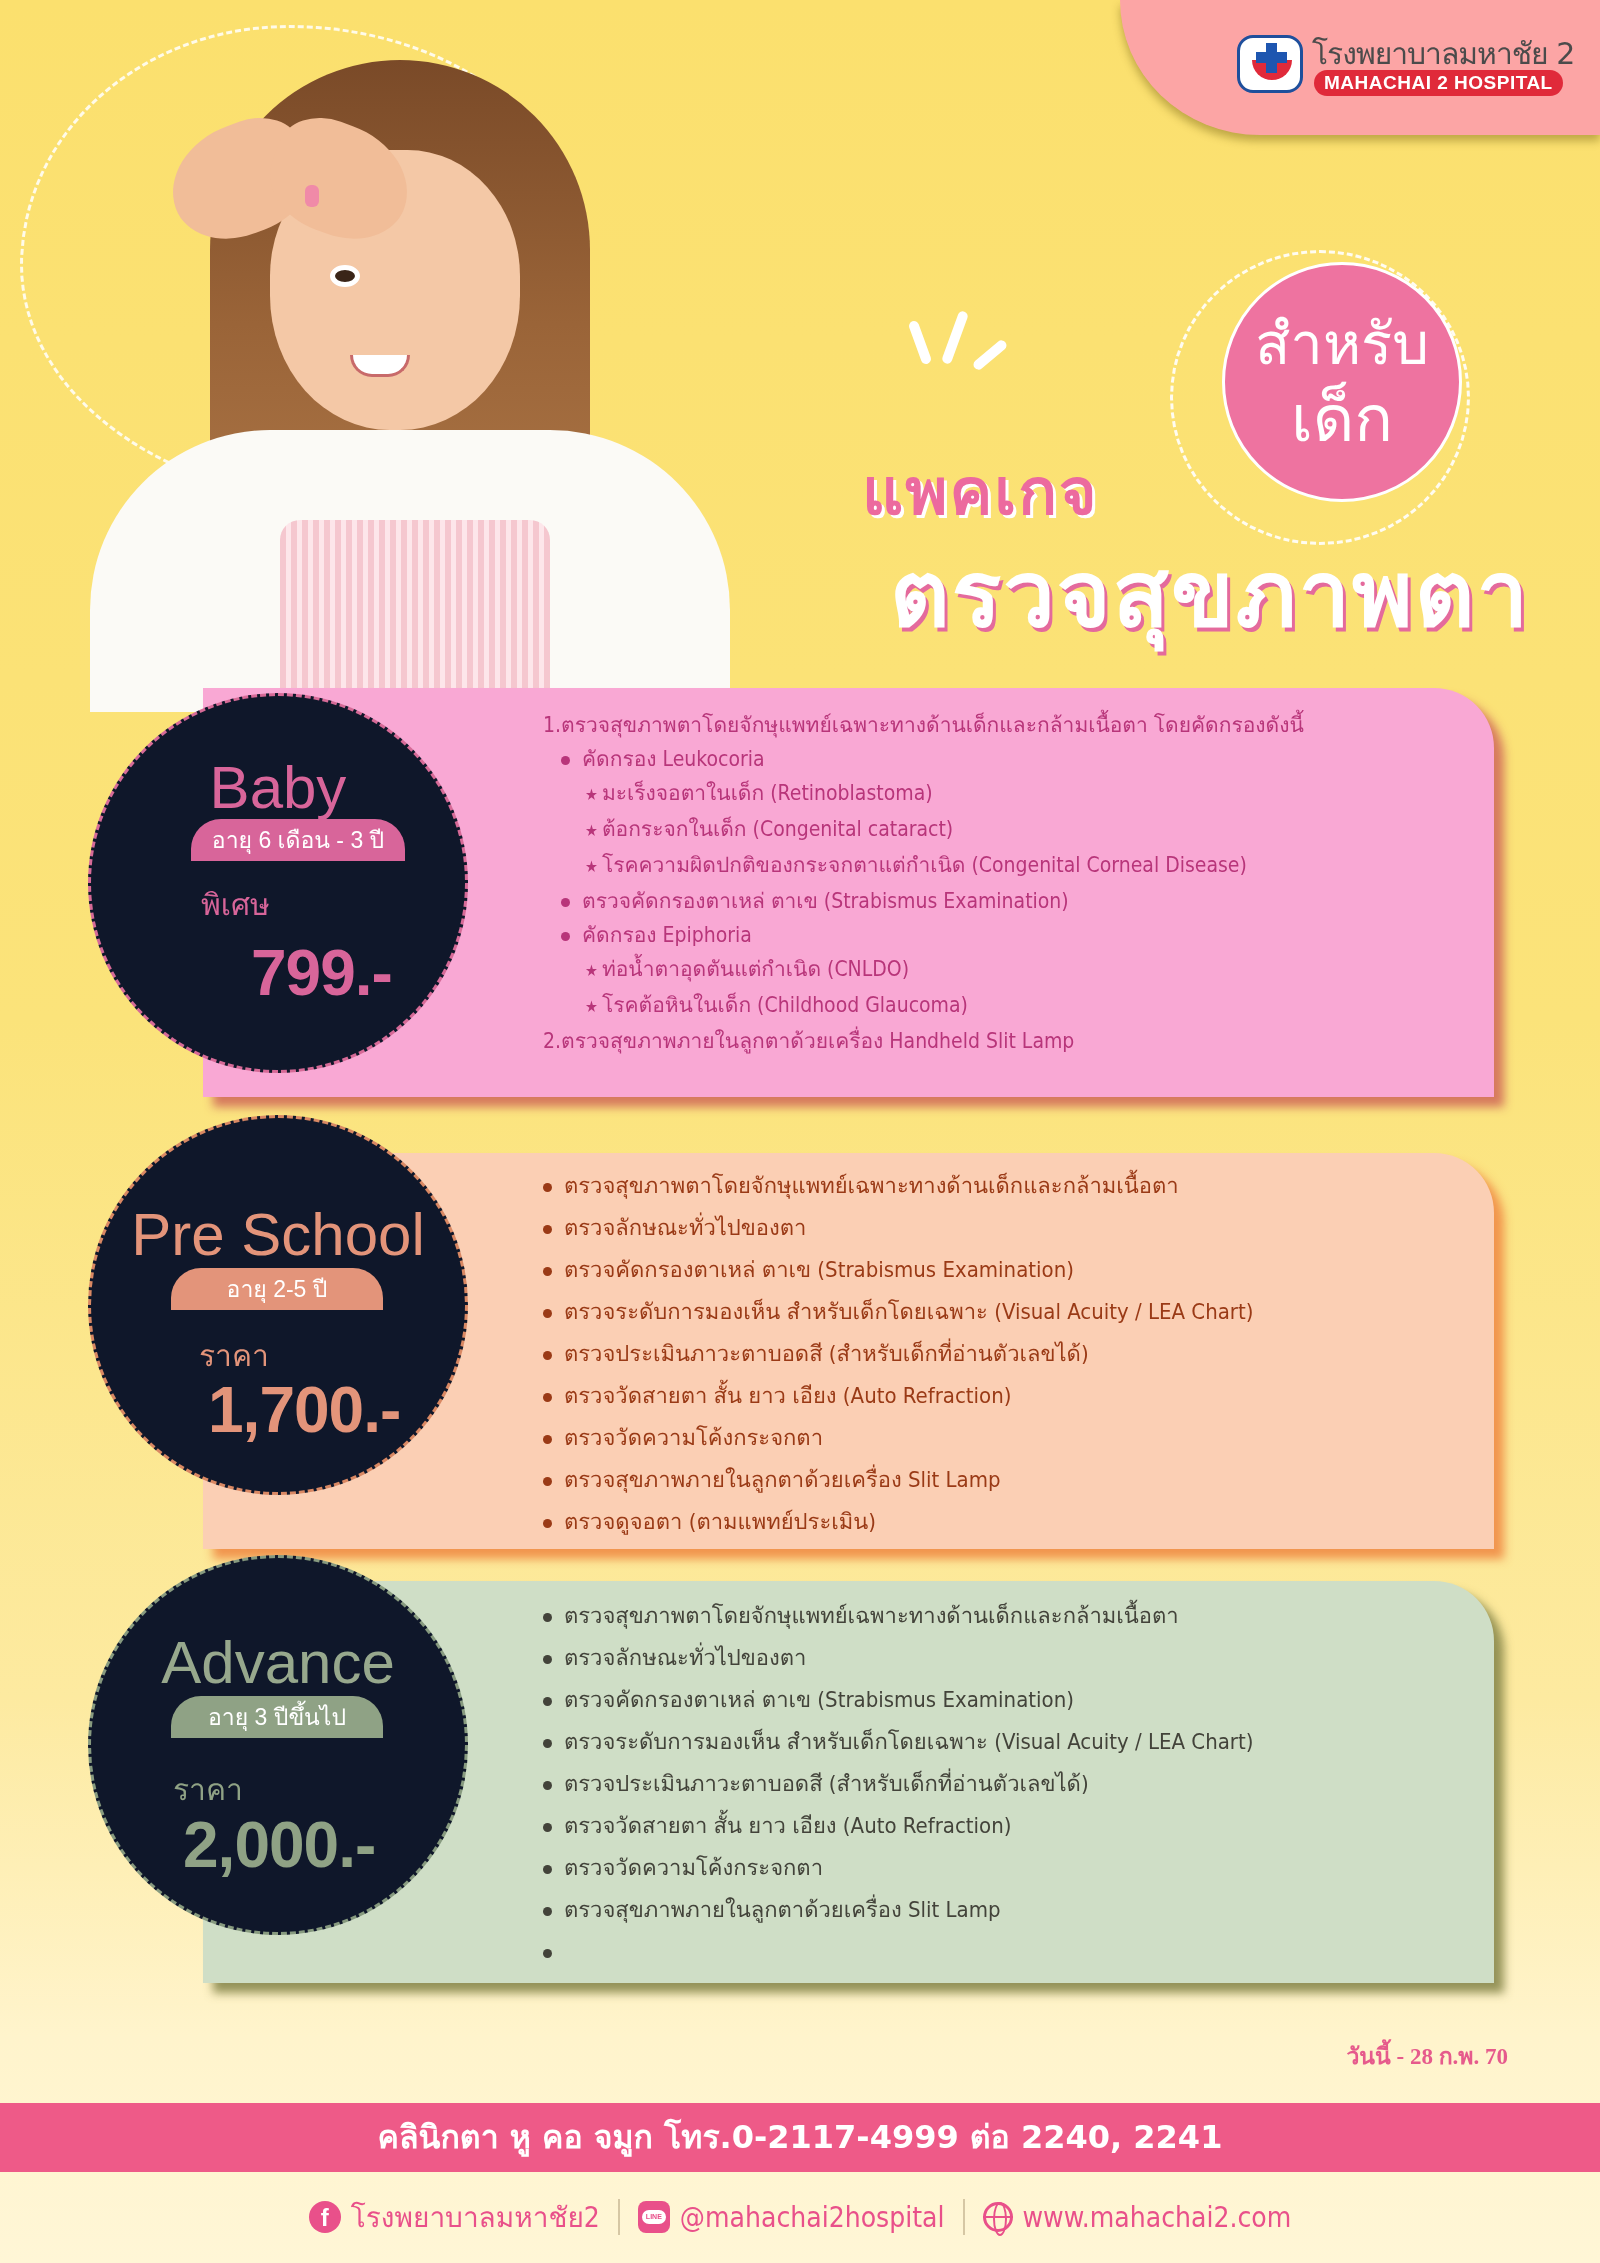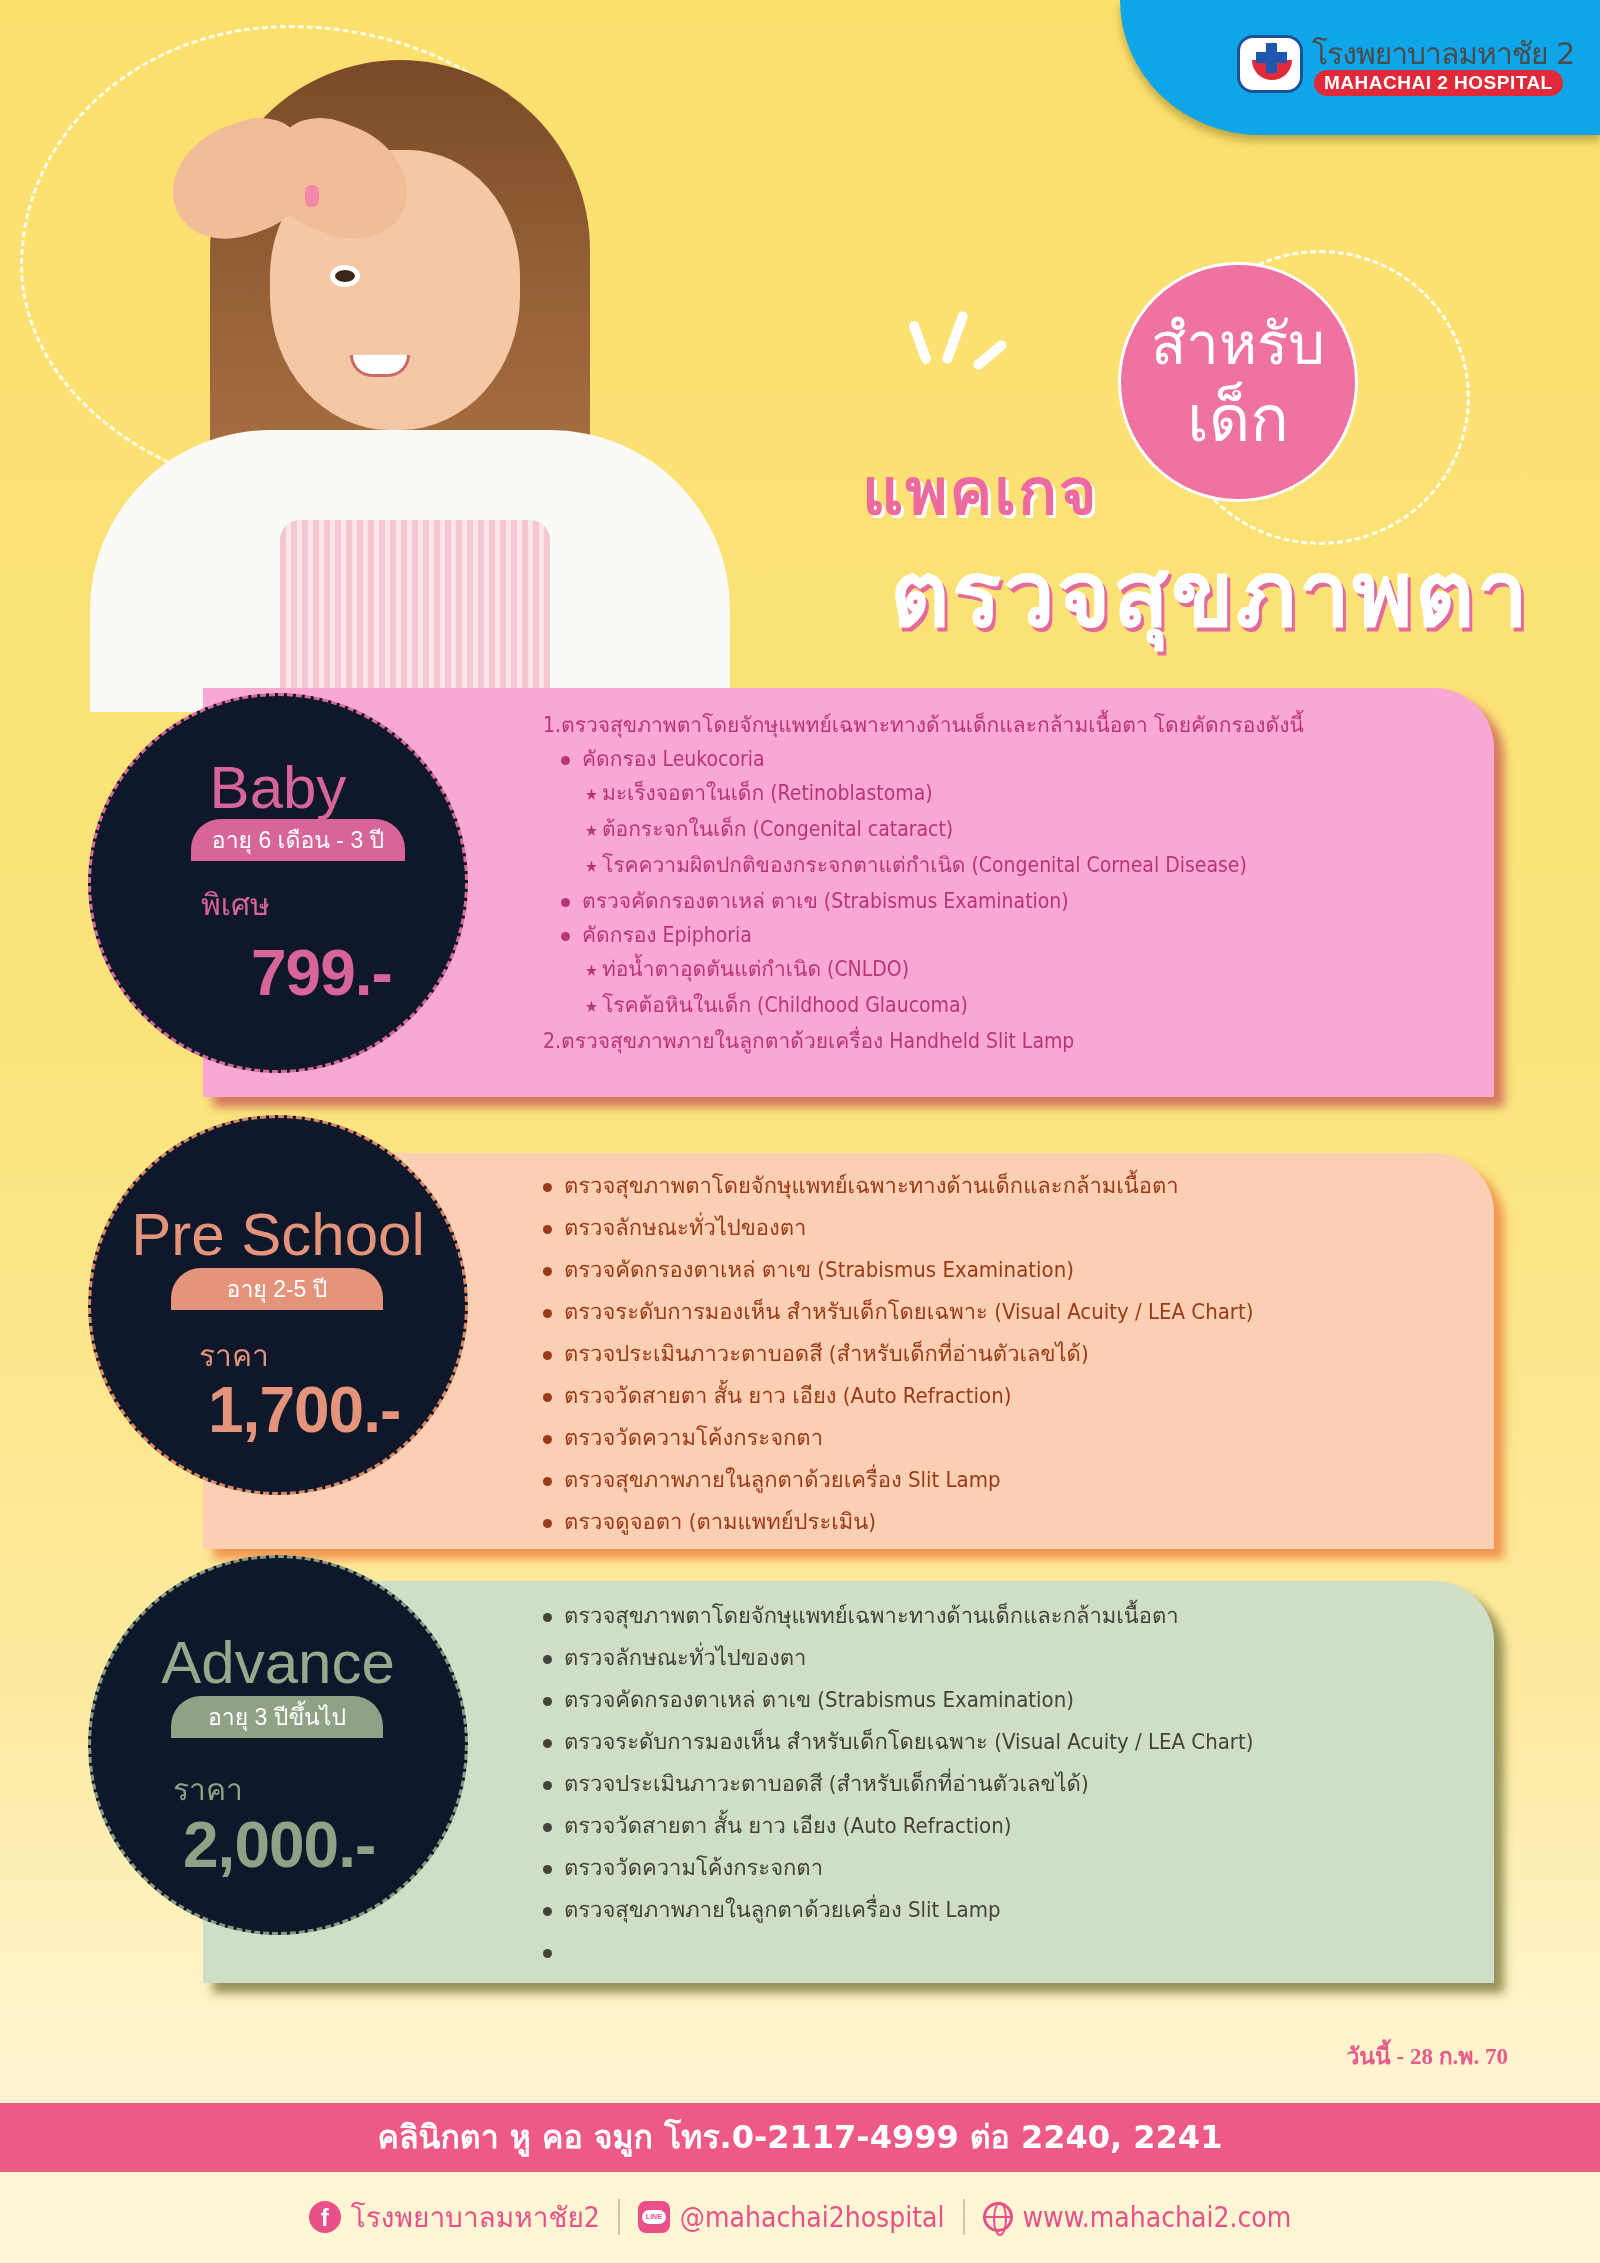--- a/index.html
+++ b/index.html
@@ -6,21 +6,21 @@
   html, body { width: 1600px; height: 2263px; overflow: hidden; }
   body {
     font-family: "Liberation Sans", "DejaVu Sans", sans-serif;
     background: linear-gradient(180deg, #fbe06e 0%, #fbe37a 45%, #fdeaa0 75%, #fff4cc 90%, #fff6d6 100%);
     position: relative;
   }
 
   
   .logo-wrap {
     position: absolute; top: 0; right: 0; width: 480px; height: 135px;
-    background: #0ea5e9; border-bottom-left-radius: 140px 135px;
+    background: #fca5a5; border-bottom-left-radius: 140px 135px;
     box-shadow: 0 6px 8px rgba(120,100,20,0.45);
     clip-path: inset(0 0 -20px -20px);
   }
   .logo-wrap::before {
     content: ""; position: absolute; left: 0; top: 0; width: 60px; height: 135px;
   }
   .logo-emblem {
     position: absolute; left: 117px; top: 35px; width: 66px; height: 58px;
     border: 3px solid #1e4f9c; border-radius: 16px; background: #fff;
   }
@@ -85,21 +85,21 @@
     position: absolute; left: 858px; top: 520px; font-size: 92px; font-weight: bold;
     color: #fff; text-shadow: 3px 4px 0 #e46a9c; letter-spacing: 2px; white-space: nowrap;
     font-family: "DejaVu Sans", sans-serif;
     margin-left: 32px;
   }
   .kids-badge-ring {
     position: absolute; left: 1170px; top: 250px; width: 300px; height: 295px;
     border: 3px dashed rgba(255,255,255,0.9); border-radius: 50%;
   }
   .kids-badge {
-    position: absolute; left: 1118px; top: 262px; width: 240px; height: 240px;
+    position: absolute; left: 1222px; top: 262px; width: 240px; height: 240px;
     background: #ee73a0; border-radius: 50%; border: 3px solid #fff;
     color: #fff; text-align: center; font-family: "DejaVu Serif", serif;
   }
   .kids-badge .l1 { display: block; margin-top: 44px; font-size: 58px; line-height: 70px; }
   .kids-badge .l2 { display: block; font-size: 64px; line-height: 80px; }
 
   
   .card {
     position: absolute; left: 203px; width: 1291px; border-top-right-radius: 60px;
   }

